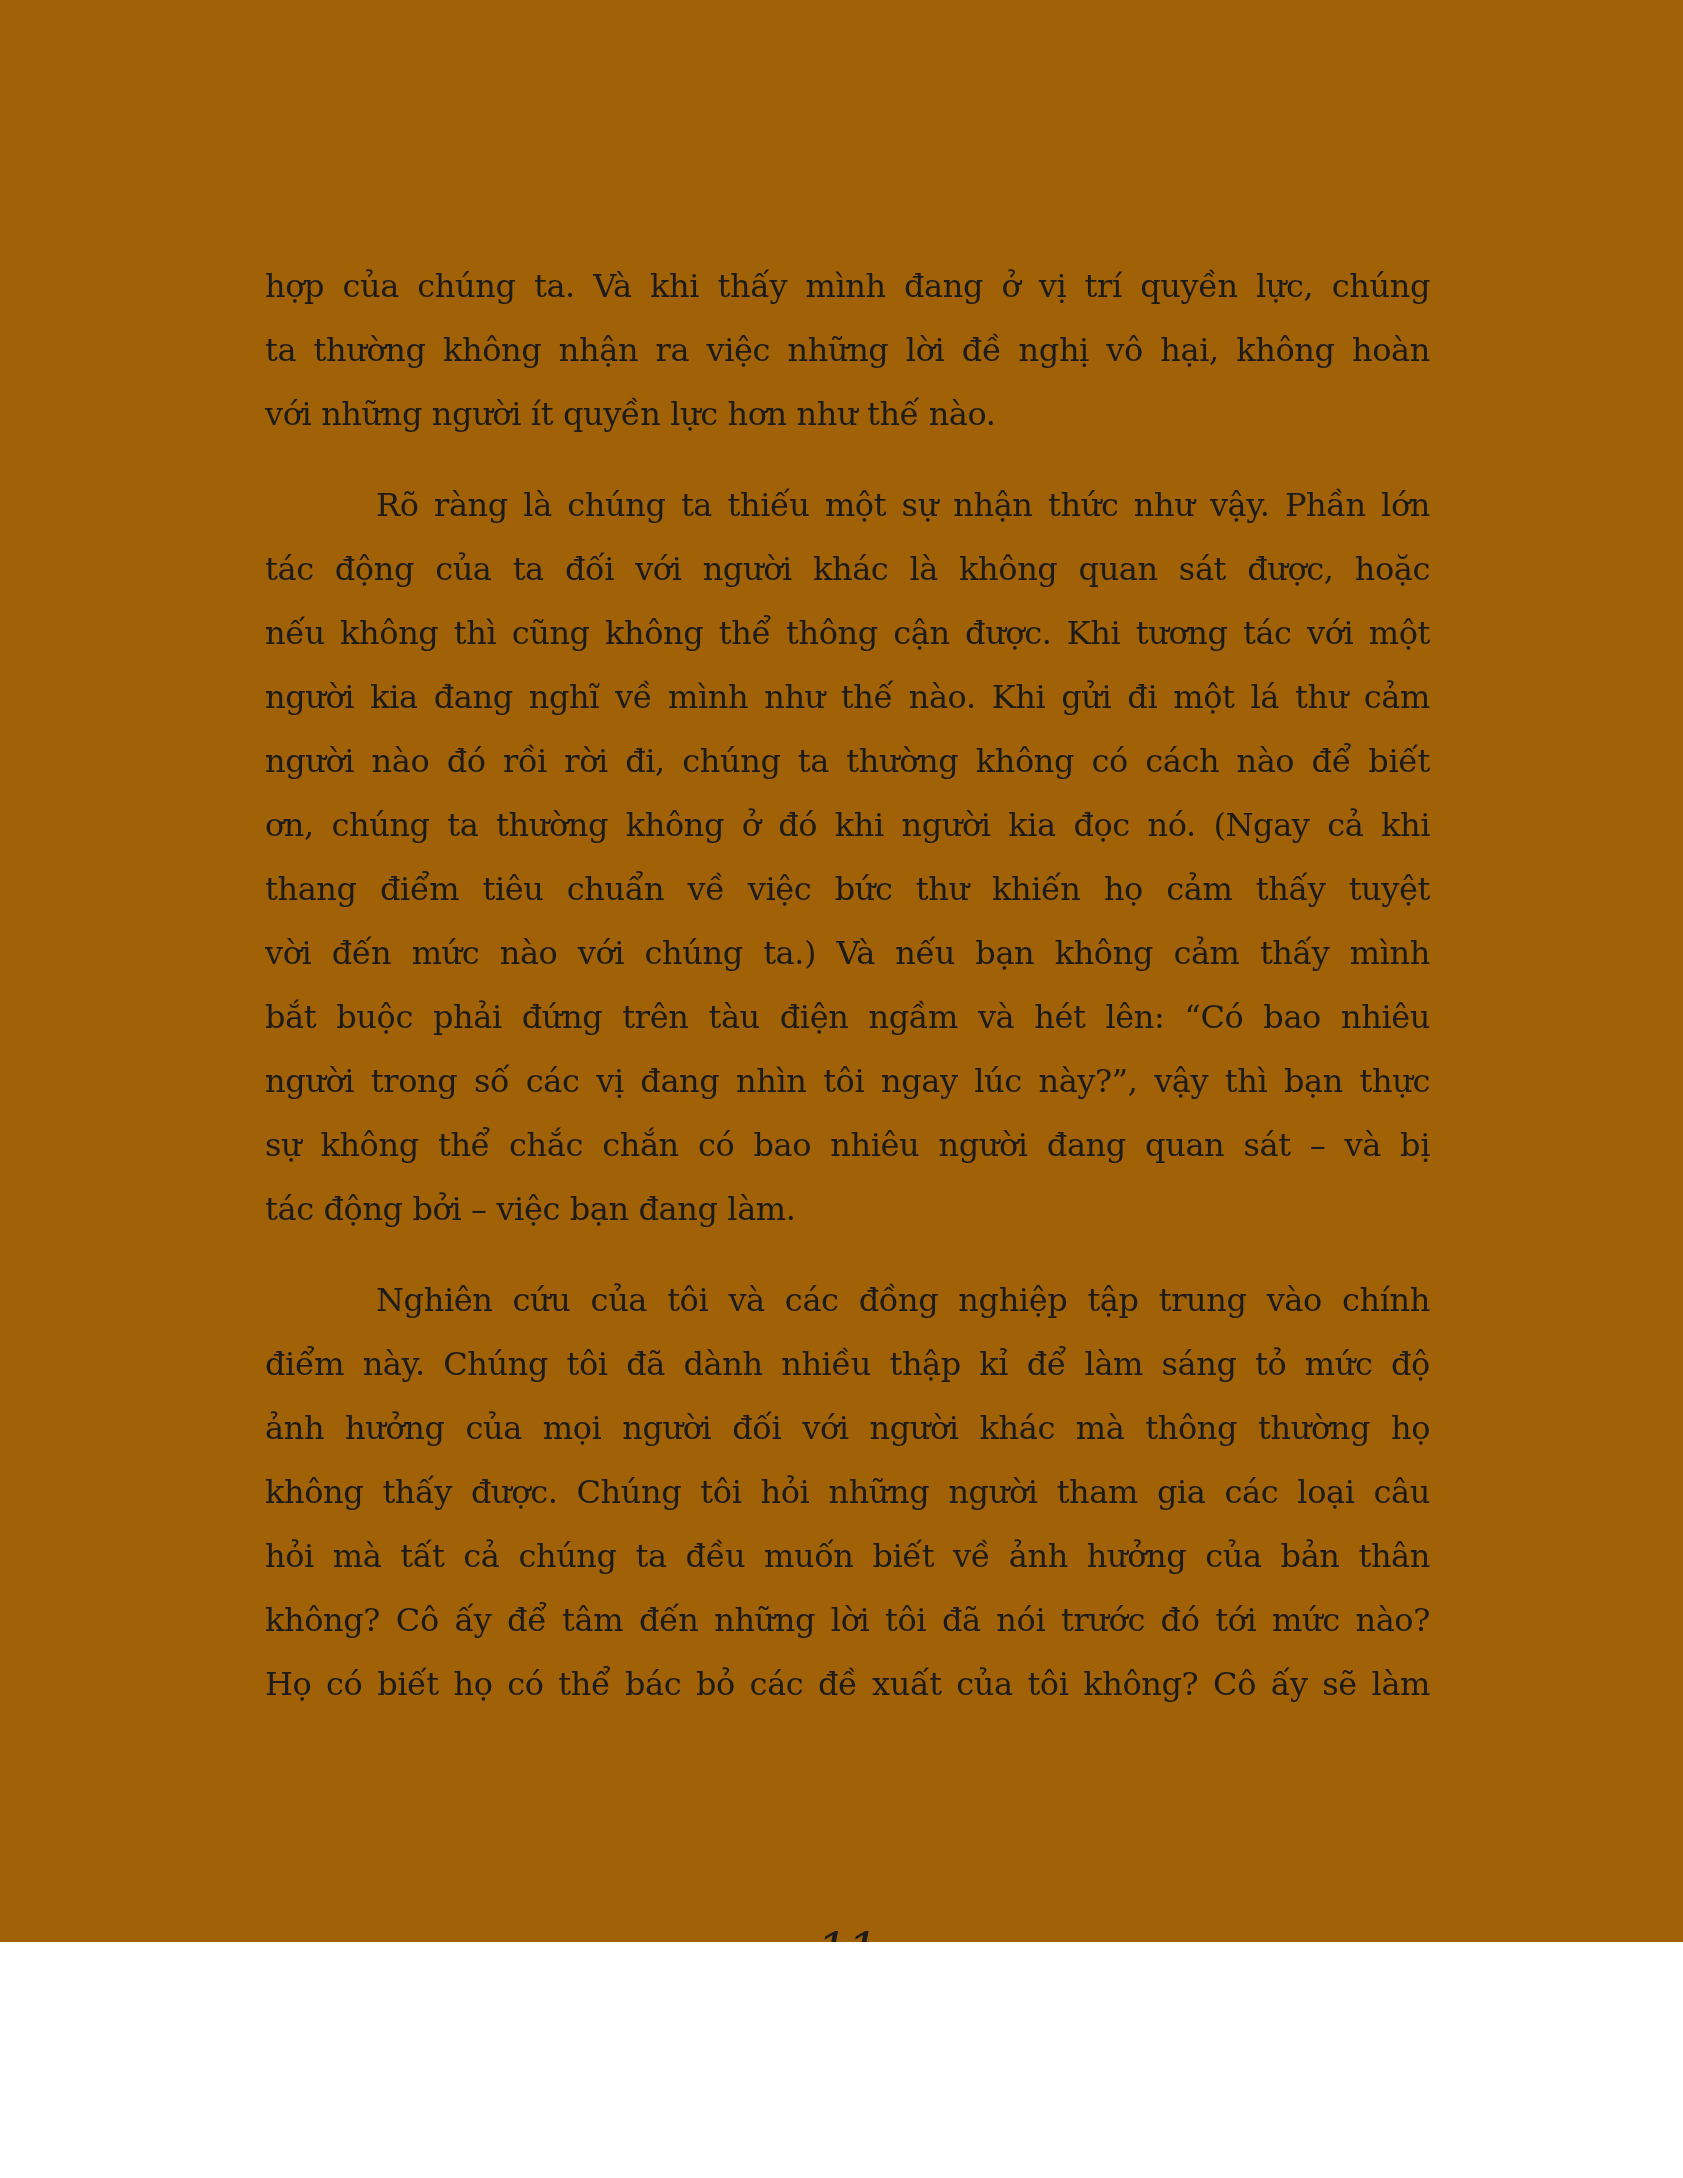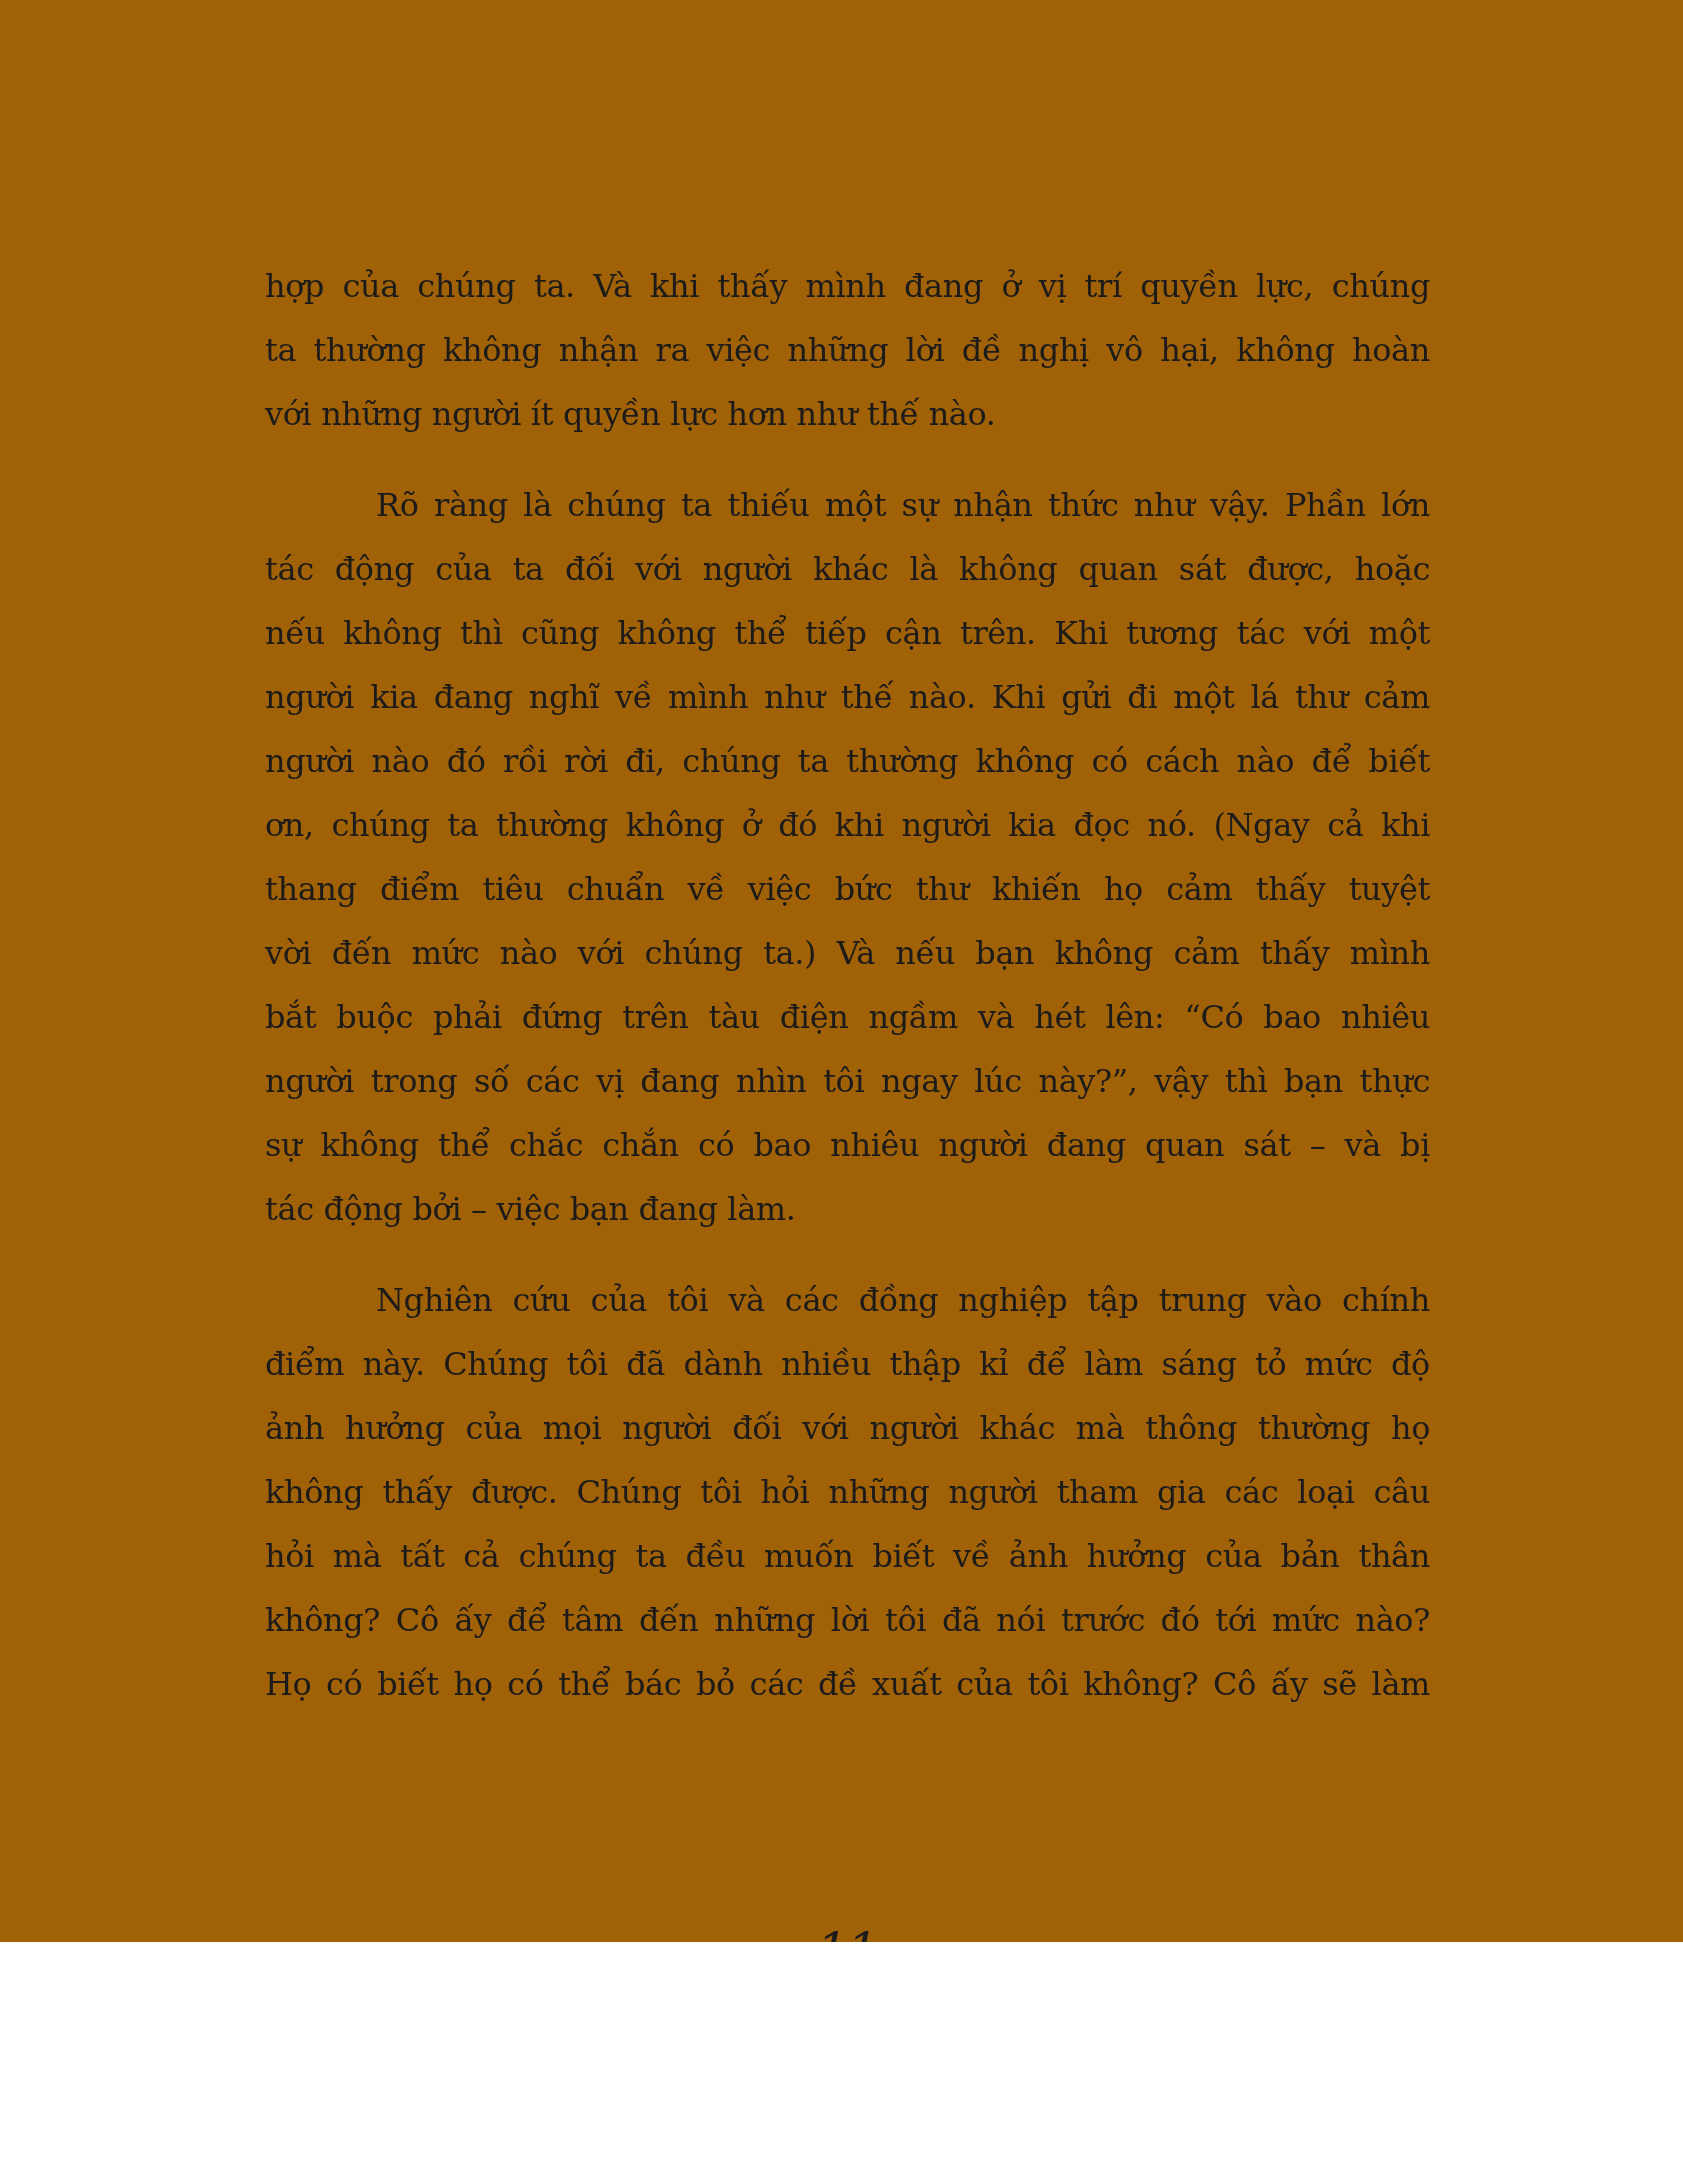--- a/index.html
+++ b/index.html
@@ -58,21 +58,21 @@
 
     <div class="para">
       <div class="line">hợp của chúng ta. Và khi thấy mình đang ở vị trí quyền lực, chúng</div>
       <div class="line">ta thường không nhận ra việc những lời đề nghị vô hại, không hoàn</div>
       <div class="line last">với những người ít quyền lực hơn như thế nào.</div>
     </div>
 
     <div class="para indented">
       <div class="line">Rõ ràng là chúng ta thiếu một sự nhận thức như vậy. Phần lớn</div>
       <div class="line">tác động của ta đối với người khác là không quan sát được, hoặc</div>
-      <div class="line">nếu không thì cũng không thể tiếp cận trên. Khi tương tác với một</div>
+      <div class="line">nếu không thì cũng không thể thông cận được. Khi tương tác với một</div>
       <div class="line">người kia đang nghĩ về mình như thế nào. Khi gửi đi một lá thư cảm</div>
       <div class="line">người nào đó rồi rời đi, chúng ta thường không có cách nào để biết</div>
       <div class="line">ơn, chúng ta thường không ở đó khi người kia đọc nó. (Ngay cả khi</div>
       <div class="line">thang điểm tiêu chuẩn về việc bức thư khiến họ cảm thấy tuyệt</div>
       <div class="line">vời đến mức nào với chúng ta.) Và nếu bạn không cảm thấy mình</div>
       <div class="line">bắt buộc phải đứng trên tàu điện ngầm và hét lên: “Có bao nhiêu</div>
       <div class="line">người trong số các vị đang nhìn tôi ngay lúc này?”, vậy thì bạn thực</div>
       <div class="line">sự không thể chắc chắn có bao nhiêu người đang quan sát – và bị</div>
       <div class="line last">tác động bởi – việc bạn đang làm.</div>
     </div>

